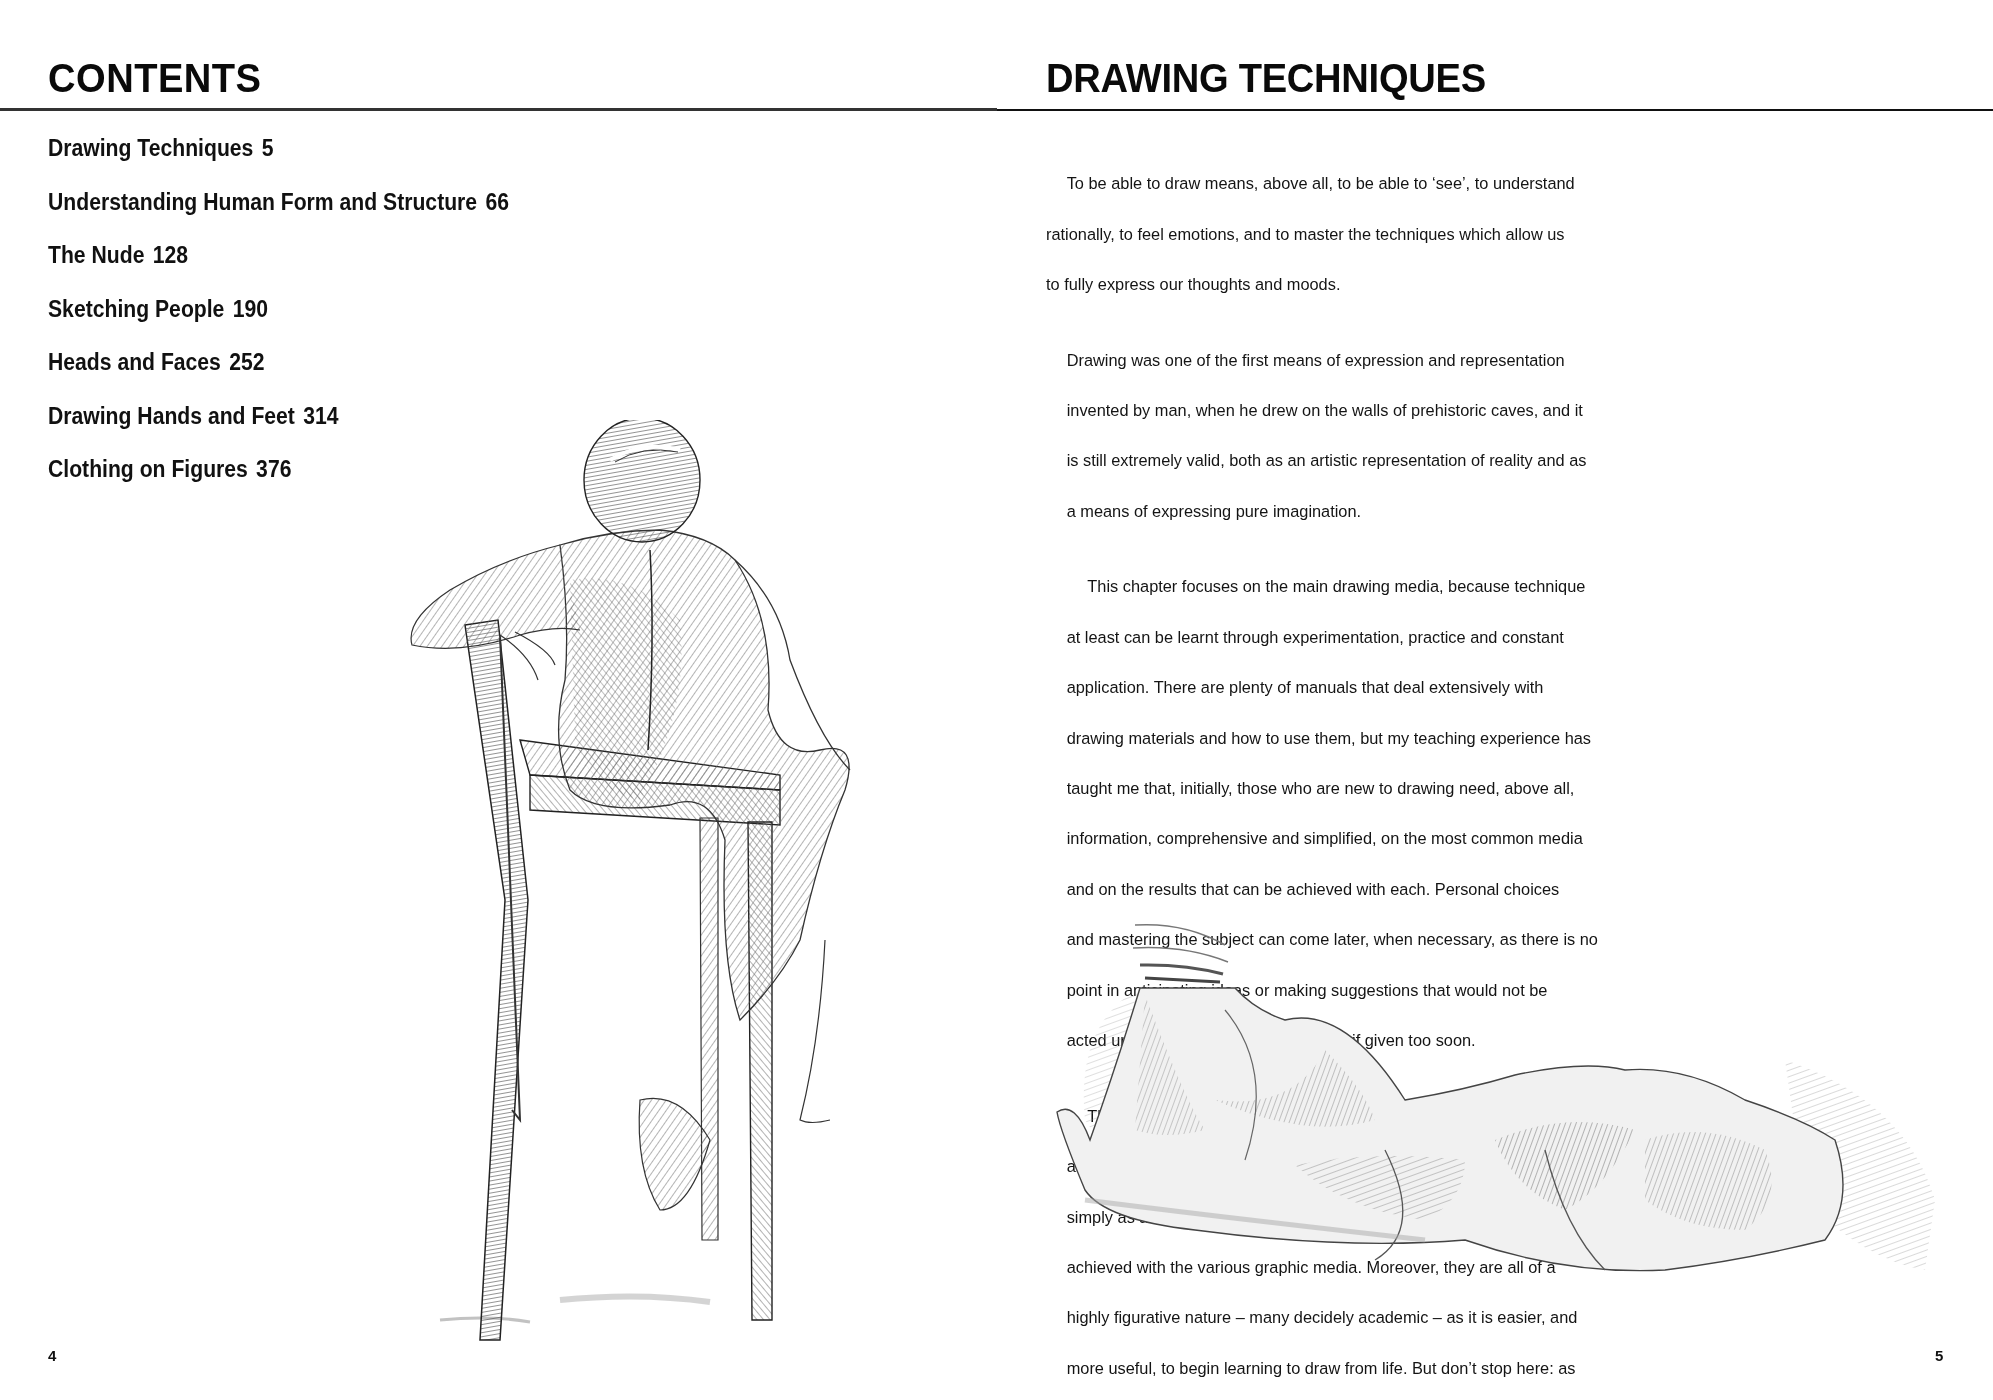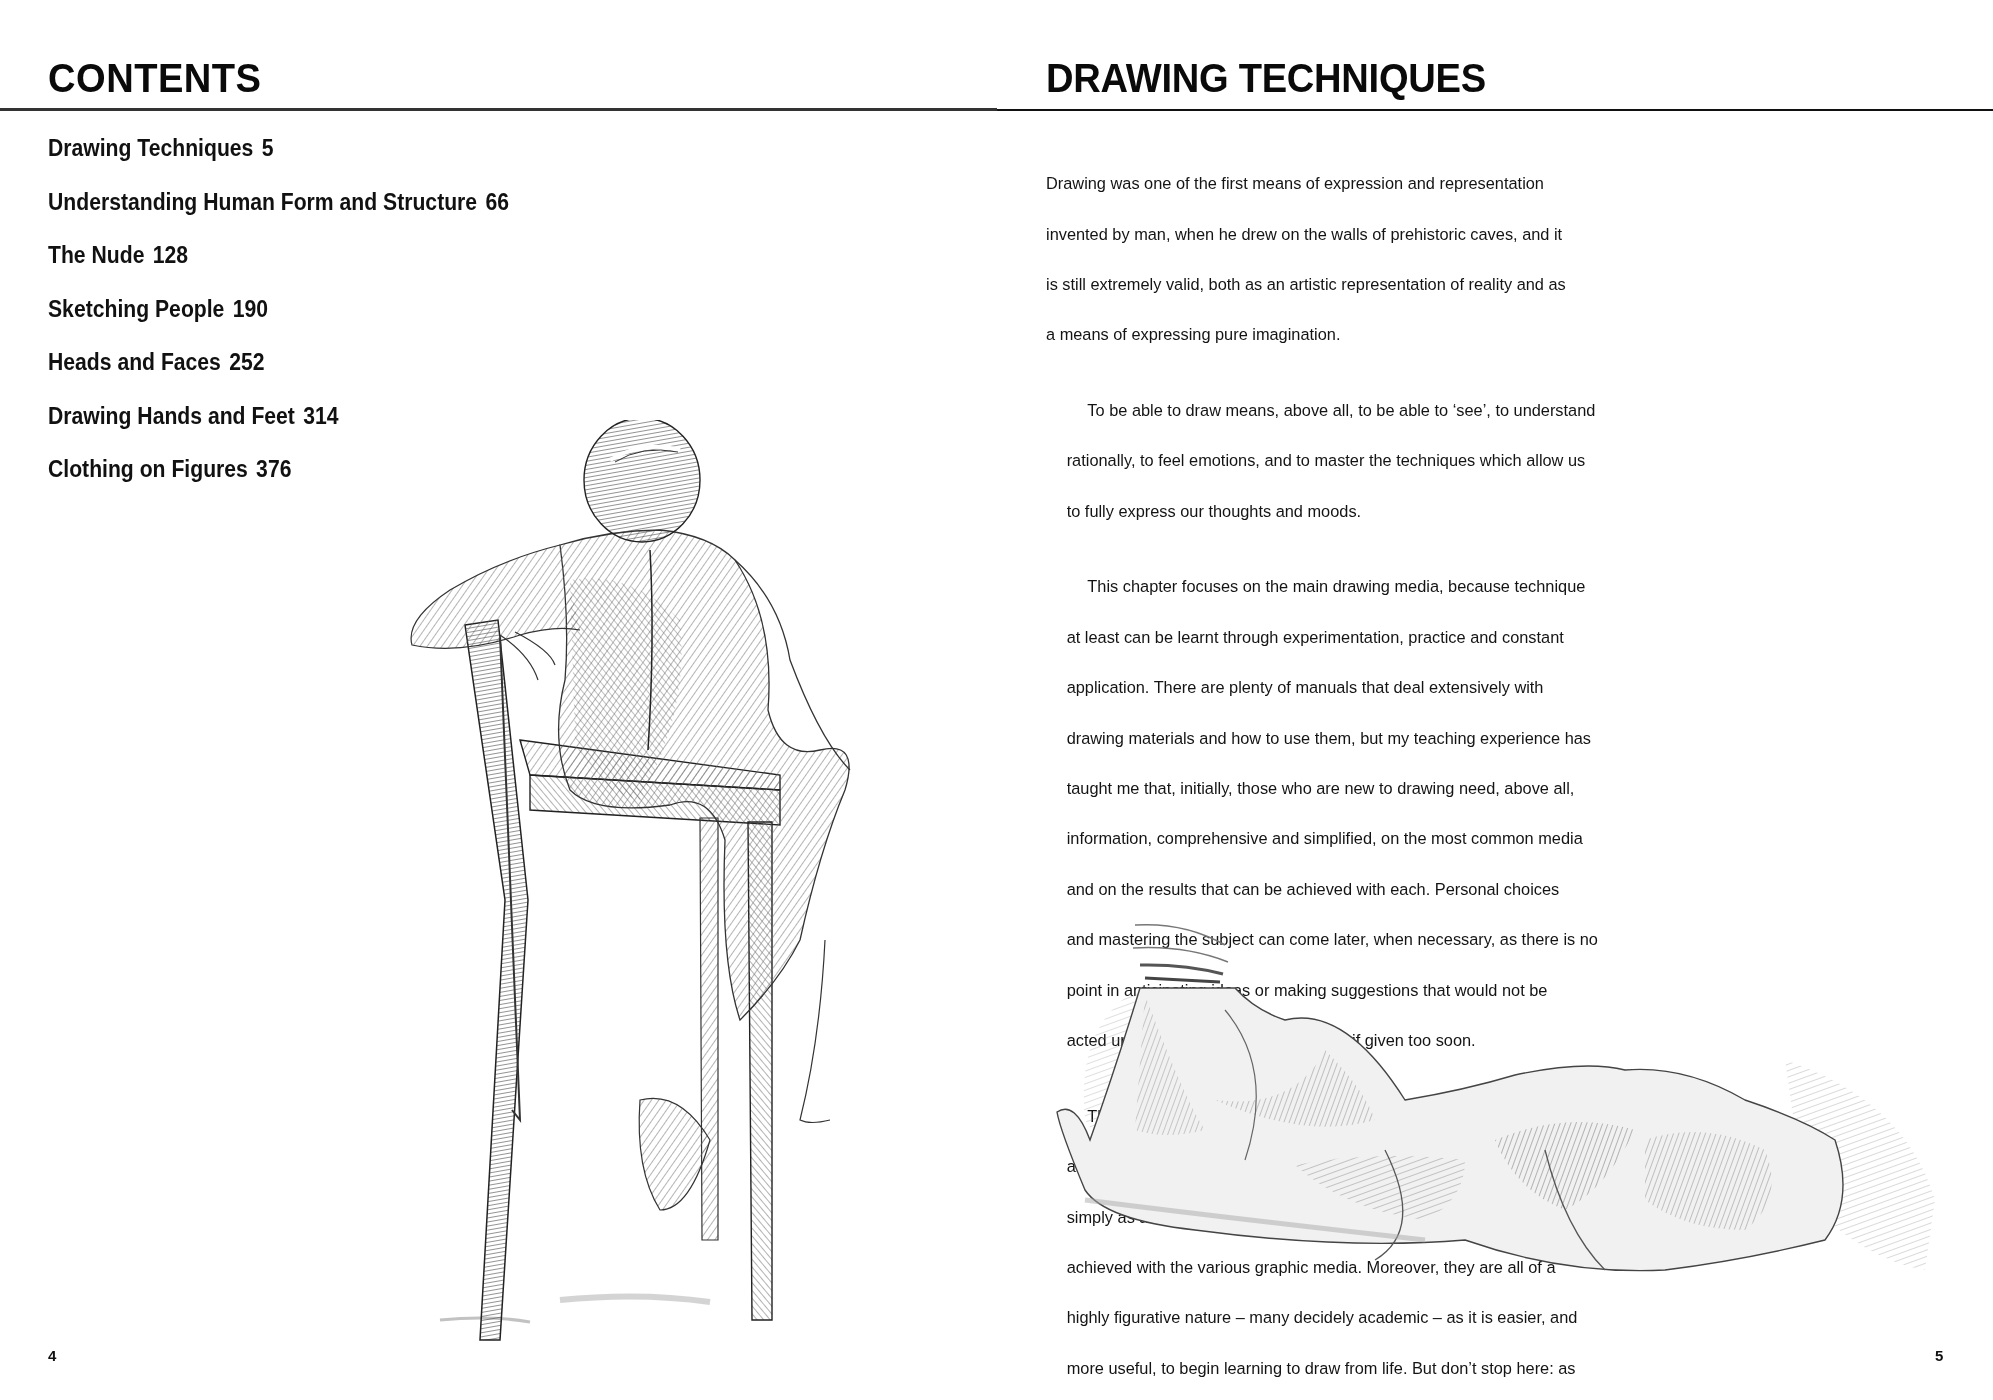--- a/index.html
+++ b/index.html
@@ -165,29 +165,29 @@
     <path d="M445 520 Q440 620 420 700 Q430 705 450 700" stroke="#333" stroke-width="1.2" fill="none"></path>
   </svg>
 </div>
 
 <section class="page page-right">
   <h1 class="heading">DRAWING TECHNIQUES</h1>
   <div class="rule"></div>
 
   <div class="body-text">
     <p>
+      <span class="line" style="padding-left:22px">To be able to draw means, above all, to be able to ‘see’, to understand</span>
+      <span class="line">rationally, to feel emotions, and to master the techniques which allow us</span>
+      <span class="line">to fully express our thoughts and moods.</span>
+    </p>
+    <p>
       <span class="line">Drawing was one of the first means of expression and representation</span>
       <span class="line">invented by man, when he drew on the walls of prehistoric caves, and it</span>
       <span class="line">is still extremely valid, both as an artistic representation of reality and as</span>
       <span class="line">a means of expressing pure imagination.</span>
-    </p>
-    <p>
-      <span class="line" style="padding-left:22px">To be able to draw means, above all, to be able to ‘see’, to understand</span>
-      <span class="line">rationally, to feel emotions, and to master the techniques which allow us</span>
-      <span class="line">to fully express our thoughts and moods.</span>
     </p>
     <p>
       <span class="line" style="padding-left:22px">This chapter focuses on the main drawing media, because technique</span>
       <span class="line">at least can be learnt through experimentation, practice and constant</span>
       <span class="line">application. There are plenty of manuals that deal extensively with</span>
       <span class="line">drawing materials and how to use them, but my teaching experience has</span>
       <span class="line">taught me that, initially, those who are new to drawing need, above all,</span>
       <span class="line">information, comprehensive and simplified, on the most common media</span>
       <span class="line">and on the results that can be achieved with each. Personal choices</span>
       <span class="line">and mastering the subject can come later, when necessary, as there is no</span>

